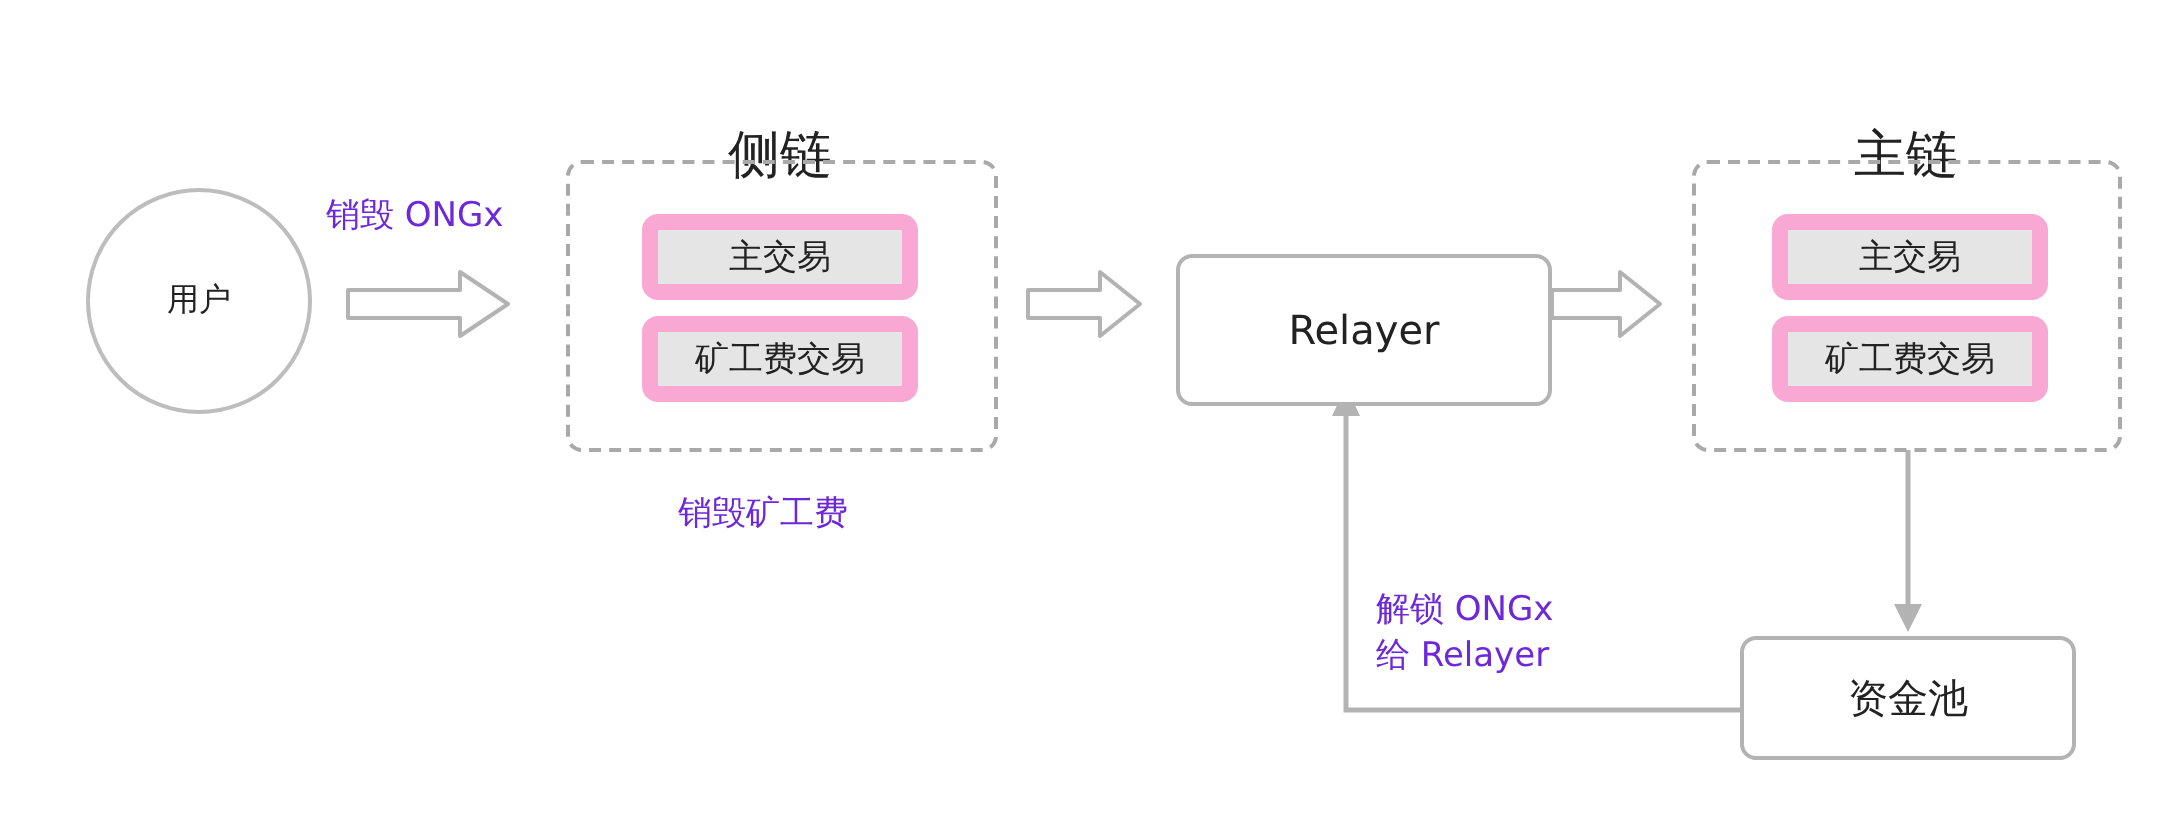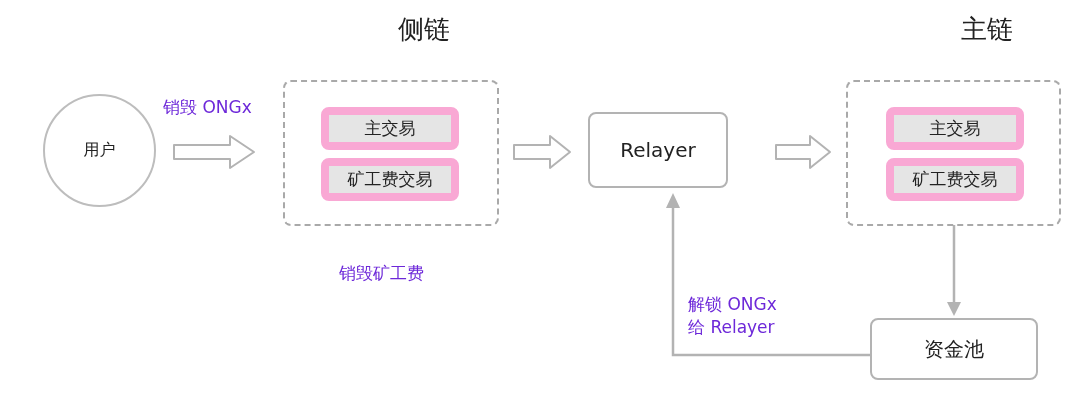--- a/index.html
+++ b/index.html
@@ -1,20 +1,20 @@
 <!DOCTYPE html>
 <html><head>
 <meta charset="utf-8">
 <style>
   html, body { margin: 0; padding: 0; background: #ffffff; }
   body { width: 1080px; height: 415px; position: relative; overflow: hidden;
          font-family: "DejaVu Sans", "Liberation Sans", sans-serif; color: #222; }
   svg.lines { position: absolute; left: 0; top: 0; }
   .abs { position: absolute; }
-  .title { font-size: 26px; color: #222; text-align: right; }
+  .title { font-size: 26px; color: #222; text-align: center; margin-top: 48px; }
   .label { font-size: 17px; color: #6d28d9; white-space: nowrap; }
   .circle { position: absolute; left: 43px; top: 94px; width: 113px; height: 113px;
             border: 2px solid #bdbdbd; border-radius: 50%; box-sizing: border-box;
             display: flex; align-items: center; justify-content: center; font-size: 16px; }
   .group { position: absolute; border: 2.5px dashed #a9a9a9; border-radius: 8px; box-sizing: border-box; }
   .tx { position: absolute; border: 8px solid #f9a8d4; border-radius: 8px; box-sizing: border-box;
         display: flex; align-items: center; justify-content: center; font-size: 17px; background: #e5e5e5; }
   .node { position: absolute; border: 2px solid #b3b3b3; border-radius: 8px; box-sizing: border-box;
           display: flex; align-items: center; justify-content: center; font-size: 20px; background: #fff; }
 </style>
@@ -45,23 +45,23 @@
 
 <div class="abs label" style="left:163px; top:96px;">销毁 ONGx</div>
 
 <div class="group" style="left:283px; top:80px; width:216px; height:146px;"></div>
 <div class="tx" style="left:321px; top:107px; width:138px; height:43px;">
   <span>主交易</span>
 </div>
 <div class="tx" style="left:321px; top:158px; width:138px; height:43px;">
   <span>矿工费交易</span>
 </div>
-<div class="abs label" style="left:339px; top:262px;">销毁矿工费</div>
+<div class="abs label" style="left:339px; top:245px;">销毁矿工费</div>
 
-<div class="node" style="left:588px; top:112px; width:140px; height:76px;">
+<div class="node" style="left:588px; top:127px; width:188px; height:76px;">
   <span>Relayer</span>
 </div>
 
 <div class="group" style="left:846px; top:80px; width:215px; height:146px;"></div>
 <div class="tx" style="left:886px; top:107px; width:138px; height:43px;">
   <span>主交易</span>
 </div>
 <div class="tx" style="left:886px; top:158px; width:138px; height:43px;">
   <span>矿工费交易</span>
 </div>

